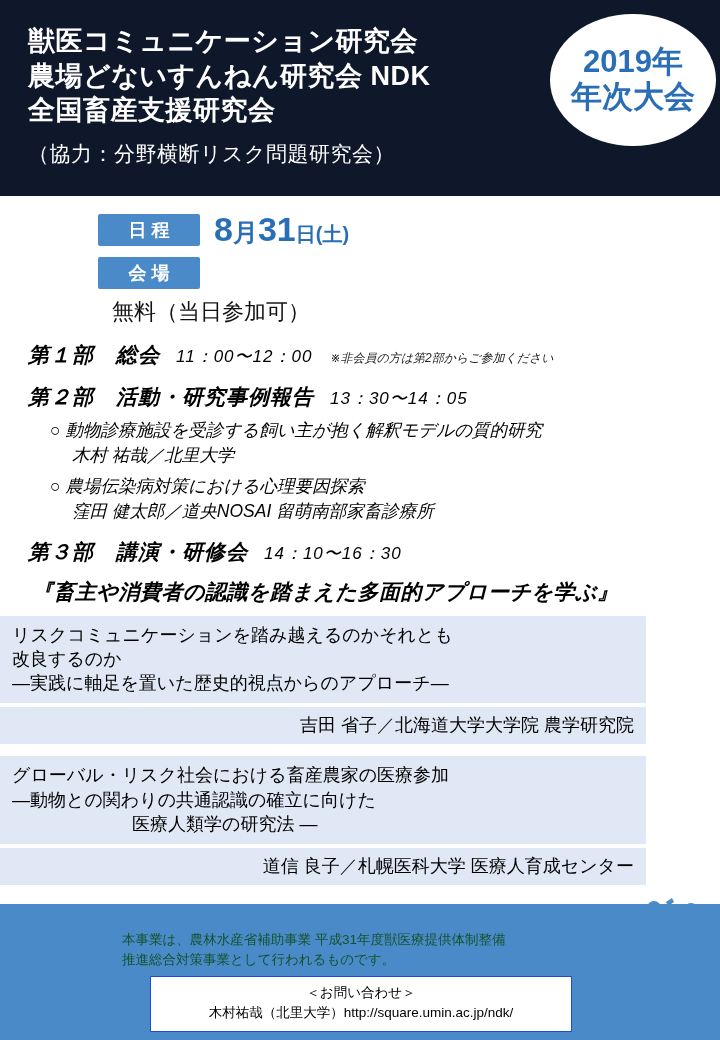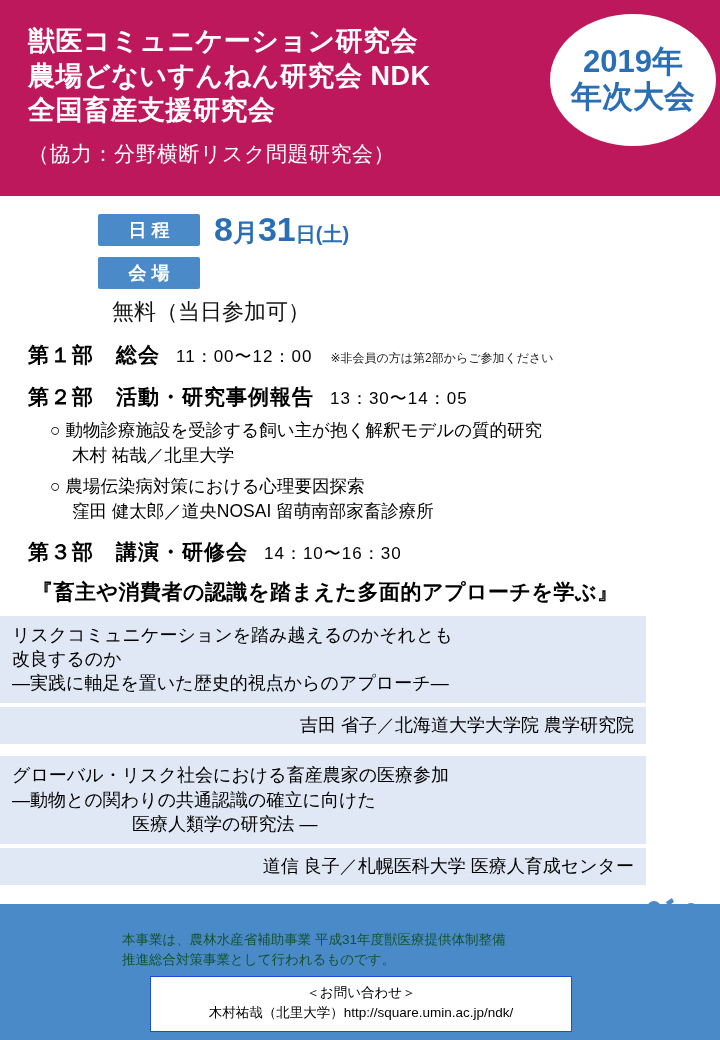--- a/index.html
+++ b/index.html
@@ -8,21 +8,21 @@
     background:#ffffff;
     font-family:"Liberation Sans","DejaVu Sans",sans-serif;
     color:#000;
     position:relative;
     overflow:hidden;
   }
   
   .header{
     position:relative;
     width:720px;height:196px;
-    background:#be185d;
+    background:#0f172a;
     box-sizing:border-box;
     padding:24px 20px 0 28px;
     color:#fff;
   }
   .header-title{
     font-size:27px;
     font-weight:bold;
     line-height:1.28;
     letter-spacing:0.5px;
     white-space:pre-line;
@@ -82,20 +82,21 @@
     font-weight:bold;
   }
   .date-val .big{font-size:34px;}
   .date-val .mid{font-size:25px;}
   .date-val .small{font-size:20px;}
   
   .sections{
     margin-top:8px;
     padding-left:28px;
     padding-right:24px;
+    font-style:italic;
   }
   .sec-head{
     display:flex;
     align-items:baseline;
     margin-top:14px;
   }
   .sec-title{
     font-size:21px;
     font-weight:bold;
     letter-spacing:1px;

